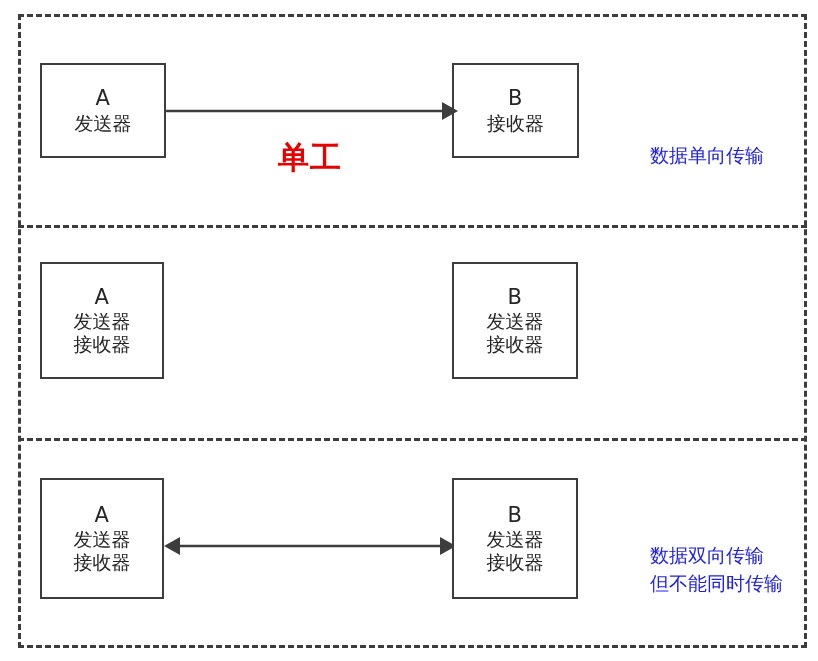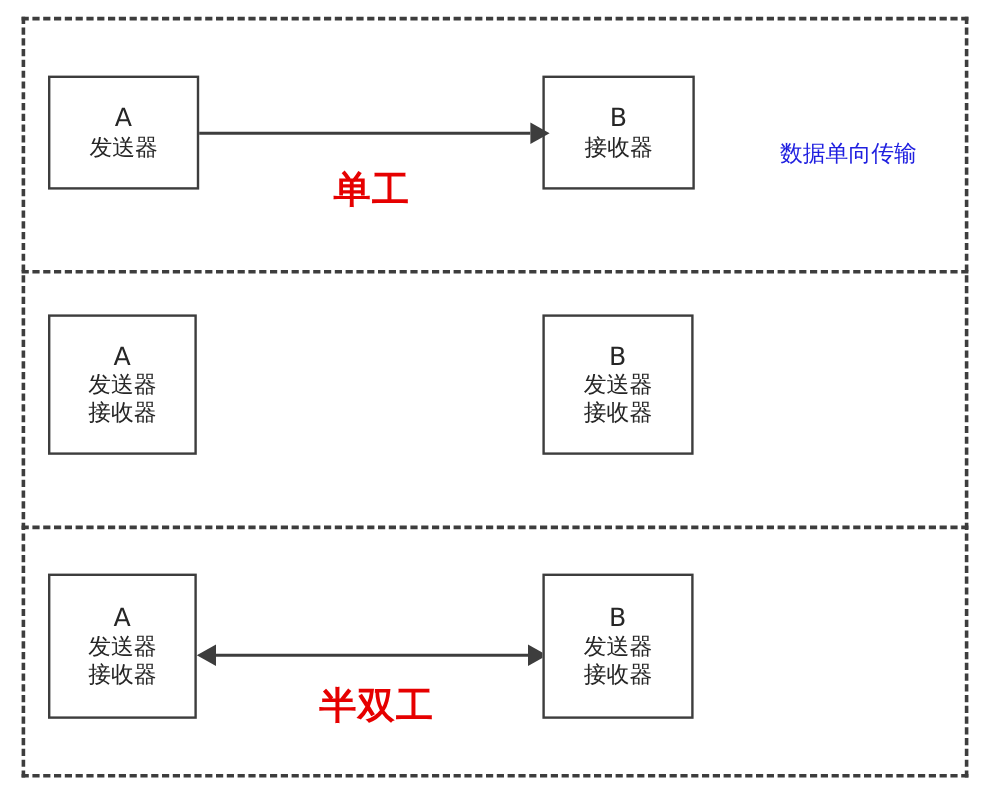--- a/index.html
+++ b/index.html
@@ -102,20 +102,21 @@
   #label-half-duplex { left: 248px; top: 342px; }
 
   
   .desc {
     position: absolute;
     color: #2020e0;
     font-size: 19px;
     line-height: 1.45;
     white-space: nowrap;
     text-align: left;
+    margin-top: 27px;
   }
   #desc-simplex     { left: 632px; top: 101px; }
   #desc-half-duplex { left: 632px; top: 290px; }
   .desc-line { display: block; }
 </style>
 </head>
 <body>
 
 <div id="canvas">
 
@@ -160,22 +161,25 @@
       <span class="node-role">发送器</span>
       <span class="node-role">接收器</span>
     </div>
 
     <svg class="connector" id="conn-half" viewBox="0 0 292 26">
       <line x1="16" y1="13" x2="276" y2="13" stroke="#3d3d3d" stroke-width="2.5"></line>
       <polygon points="16,4 0,13 16,22" fill="#3d3d3d"></polygon>
       <polygon points="276,4 292,13 276,22" fill="#3d3d3d"></polygon>
     </svg>
 
-    <span class="mode-label" id="label-half-duplex">半双工</span>
 
+    <div class="desc" id="desc-half-duplex">
+      <span class="desc-line">数据双向传输</span>
+      <span class="desc-line">但不能同时传输</span>
+    </div>
   </div>
 
   <div class="panel" id="panel-full-duplex">
 
     <div class="node-box" id="box-a-full">
       <span class="node-id">A</span>
       <span class="node-role">发送器</span>
       <span class="node-role">接收器</span>
     </div>
 

